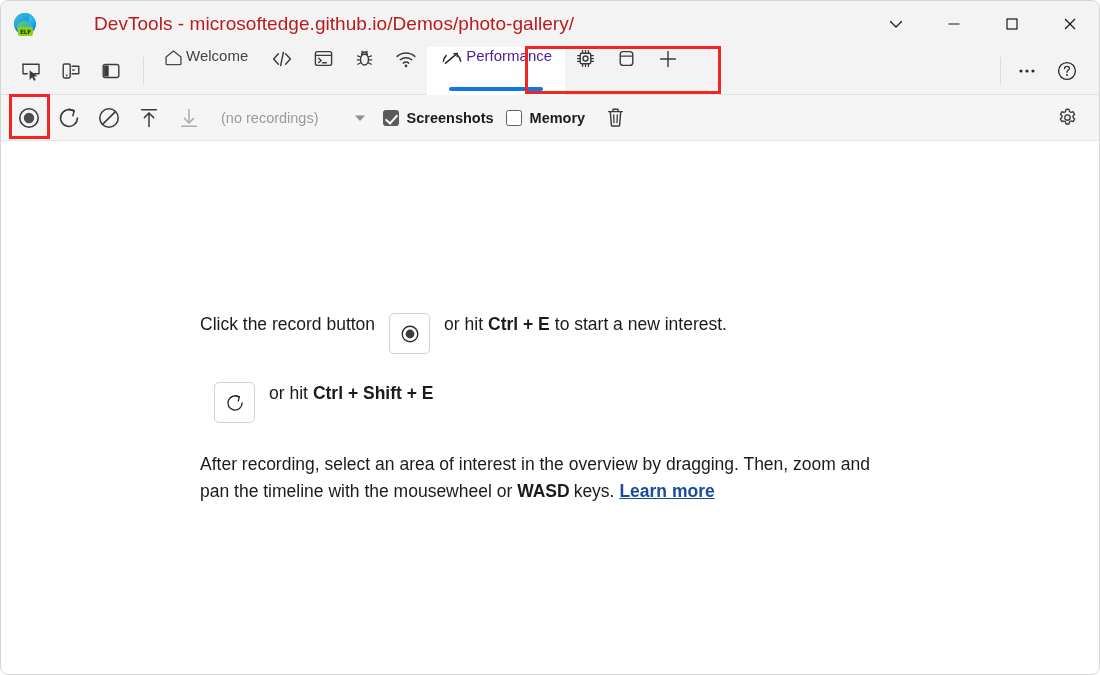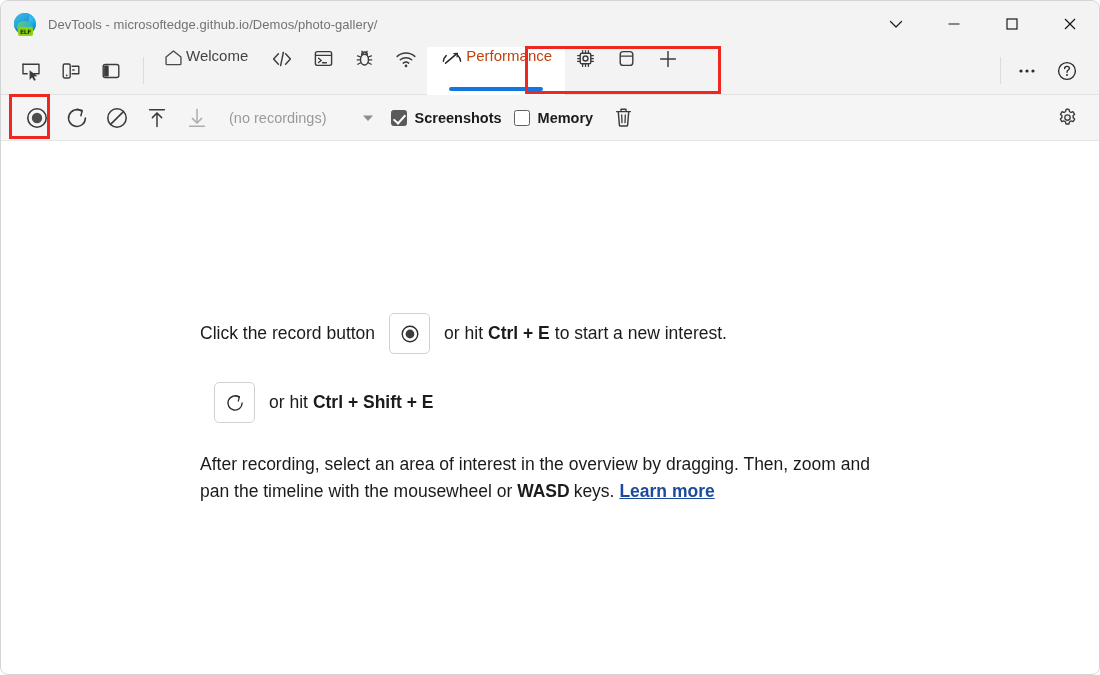--- a/index.html
+++ b/index.html
@@ -71,24 +71,25 @@
     border-radius: 2px;
     color: #1a3a00;
     font-size: 6px;
     font-weight: bold;
     line-height: 9px;
     text-align: center;
     letter-spacing: -.3px;
     font-family: "DejaVu Sans", sans-serif;
   }
   .title-text {
-    font-size: 13px;
-    color: #737373;
+    font-size: 19px;
+    color: #b91c1c;
     letter-spacing: .05px;
     white-space: nowrap;
+    margin-left: 46px;
   }
   .win-controls {
     position: absolute;
     right: 0; top: 0;
     height: 46px;
     display: flex;
     align-items: center;
   }
   .win-btn {
     width: 58px; height: 46px;
@@ -139,21 +140,21 @@
     position: relative;
     white-space: nowrap;
   }
   .tab-label {
     font-size: 15px;
     color: #444;
   }
   .tab.active {
     background: #ffffff;
   }
-  .tab.active .tab-label { color: #c2410c; }
+  .tab.active .tab-label { color: #4c1d95; }
   .tab.active::after {
     content: "";
     position: absolute;
     left: 22px; right: 22px;
     bottom: 4px;
     height: 4px;
     border-radius: 2px;
     background: var(--accent, #1277e0);
   }
   .tab.icon-only { padding: 0 9px; }
@@ -172,21 +173,21 @@
     z-index: 40;
   }
 
   
   .perf-toolbar {
     position: relative;
     height: 46px;
     background: #f5f5f5;
     display: flex;
     align-items: center;
-    padding-left: 16px;
+    padding-left: 8px;
     border-bottom: 1px solid #e6e6e6;
   }
   .perf-btn {
     width: 40px; height: 40px;
     display: flex; align-items: center; justify-content: center;
     border-radius: 4px;
     cursor: default;
     flex: 0 0 auto;
   }
   .perf-btn.disabled { opacity: .38; }
@@ -250,21 +251,20 @@
     background: #ffffff;
     display: flex;
     justify-content: center;
   }
   .hint-block {
     width: 700px;
     margin-top: 172px;
   }
   .hint-row {
     display: flex;
-    align-items: center;
     font-size: 17.5px;
     color: #1b1b1b;
     line-height: 1.3;
     margin-bottom: 28px;
     white-space: nowrap;
   }
   .hint-row .ghost-btn {
     width: 41px; height: 41px;
     border: 1px solid #d2d2d2;
     border-radius: 5px;

